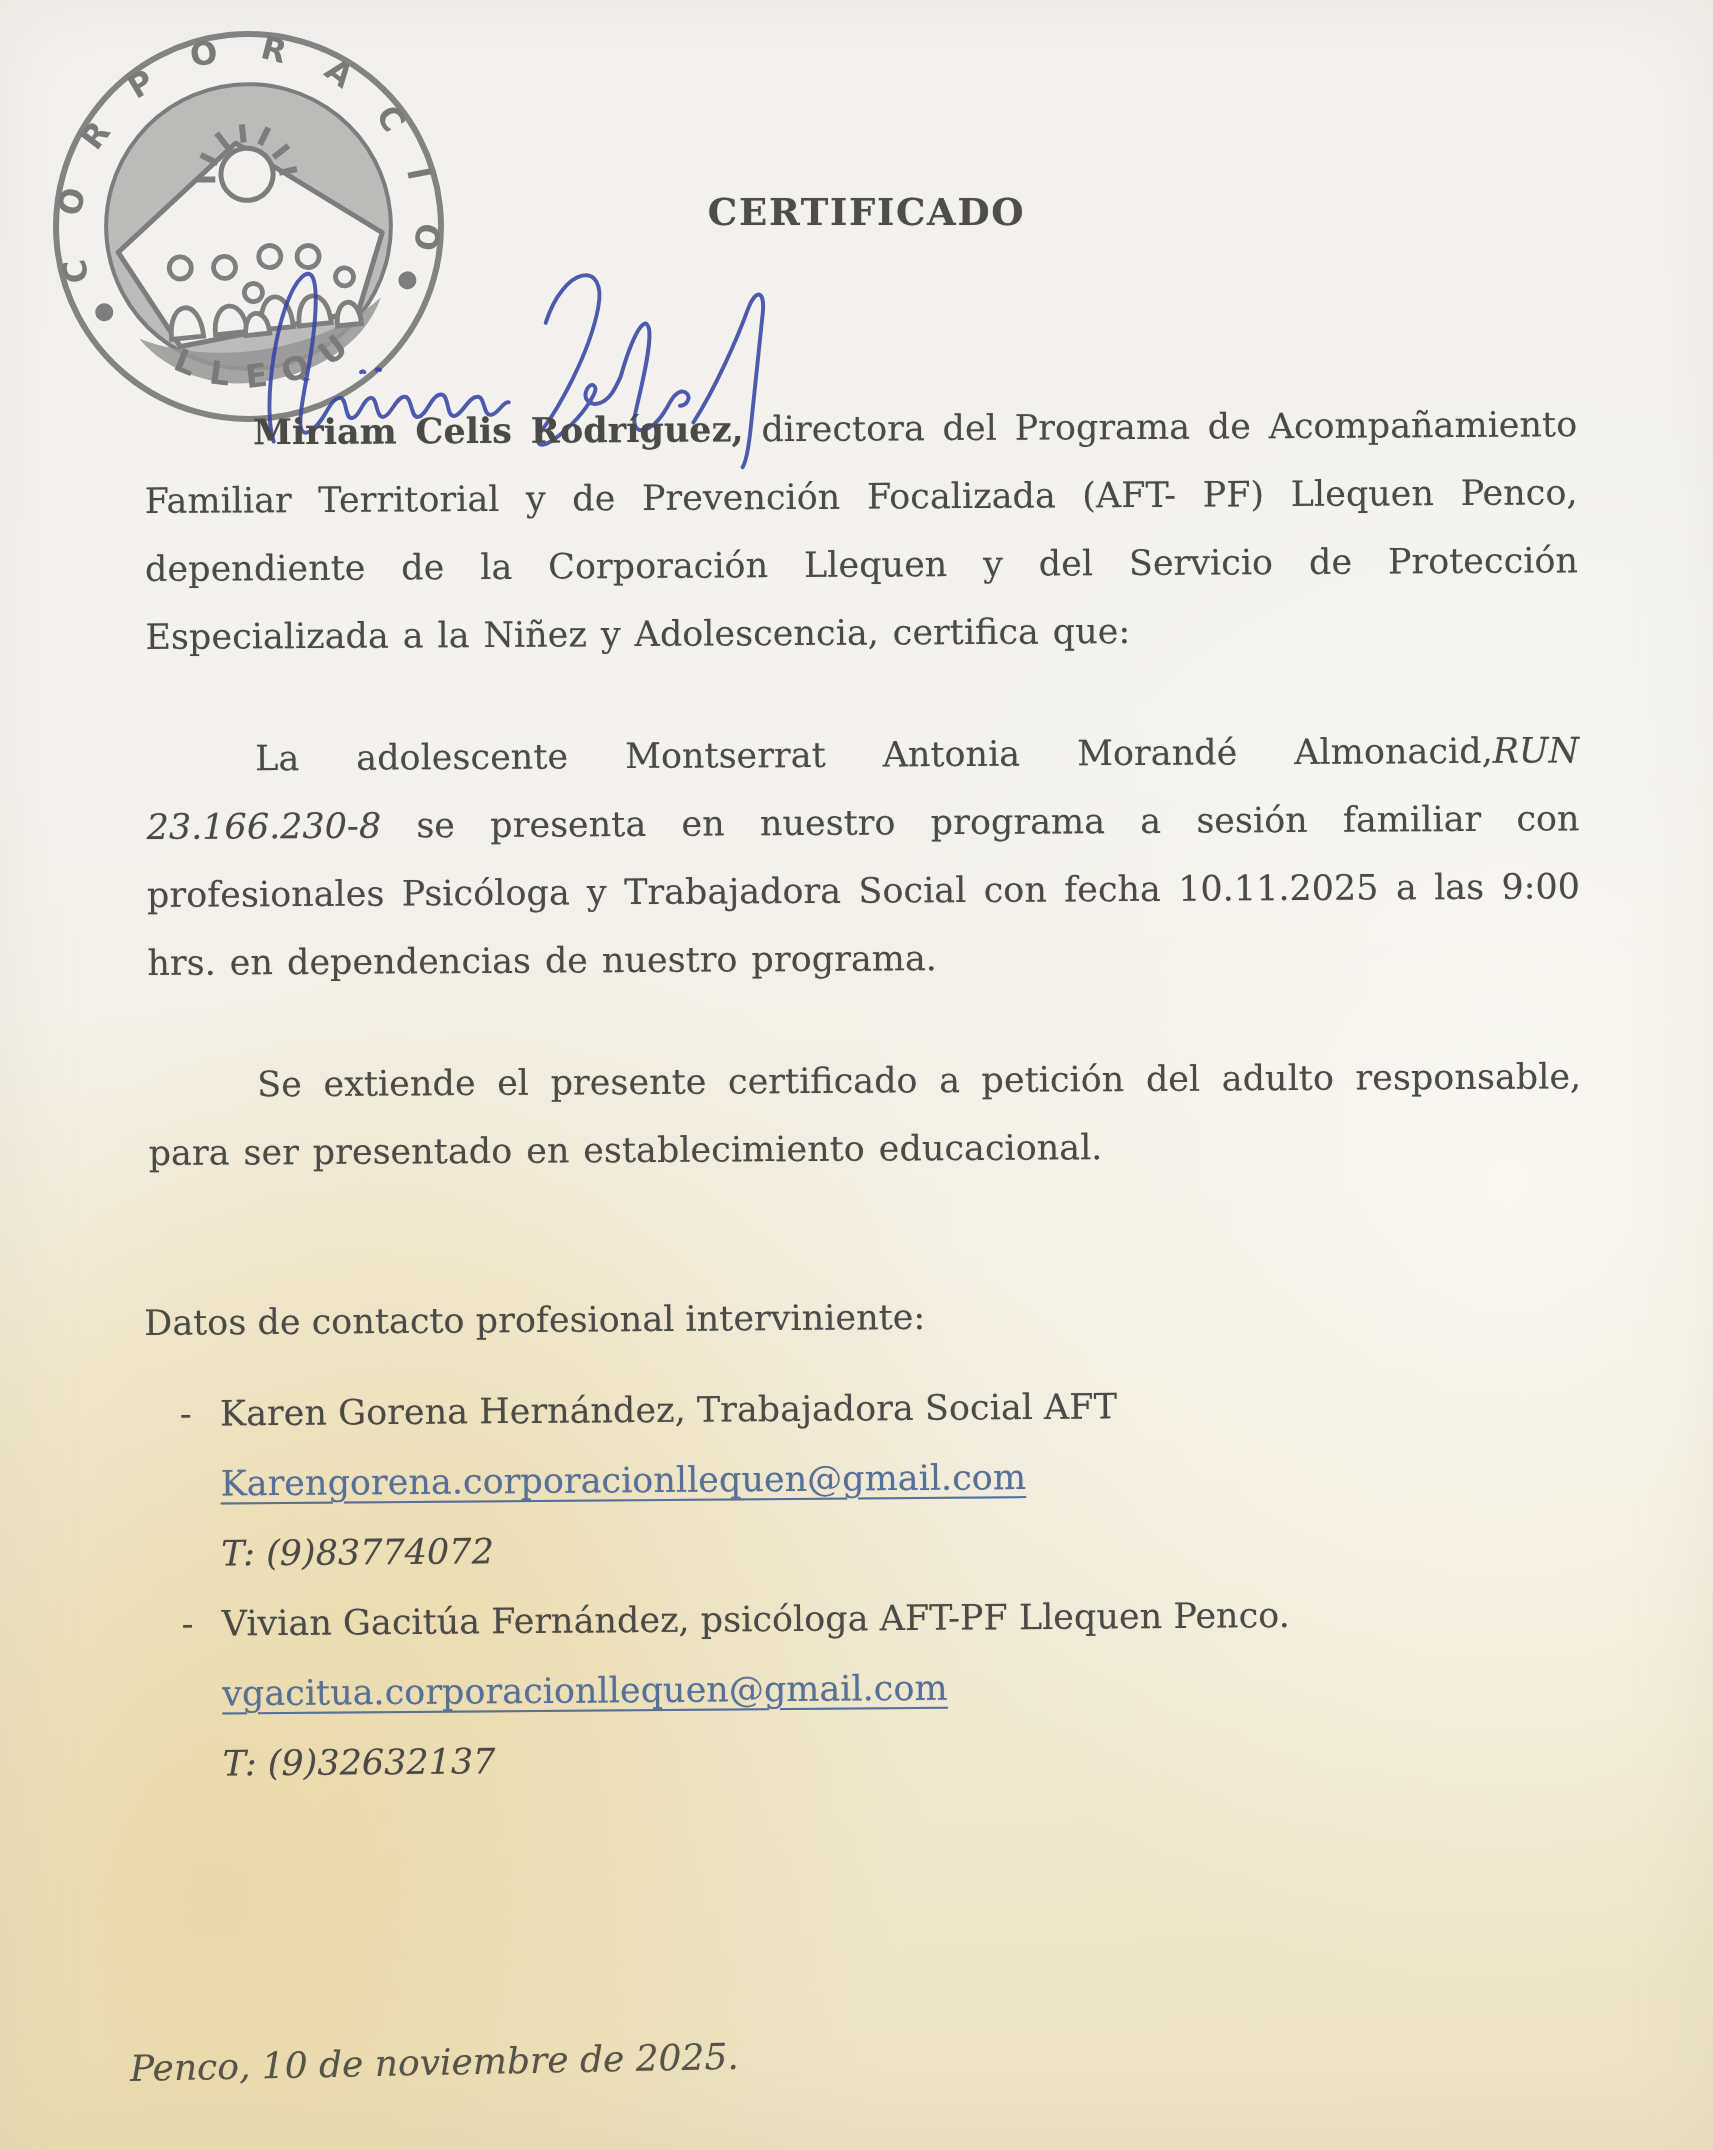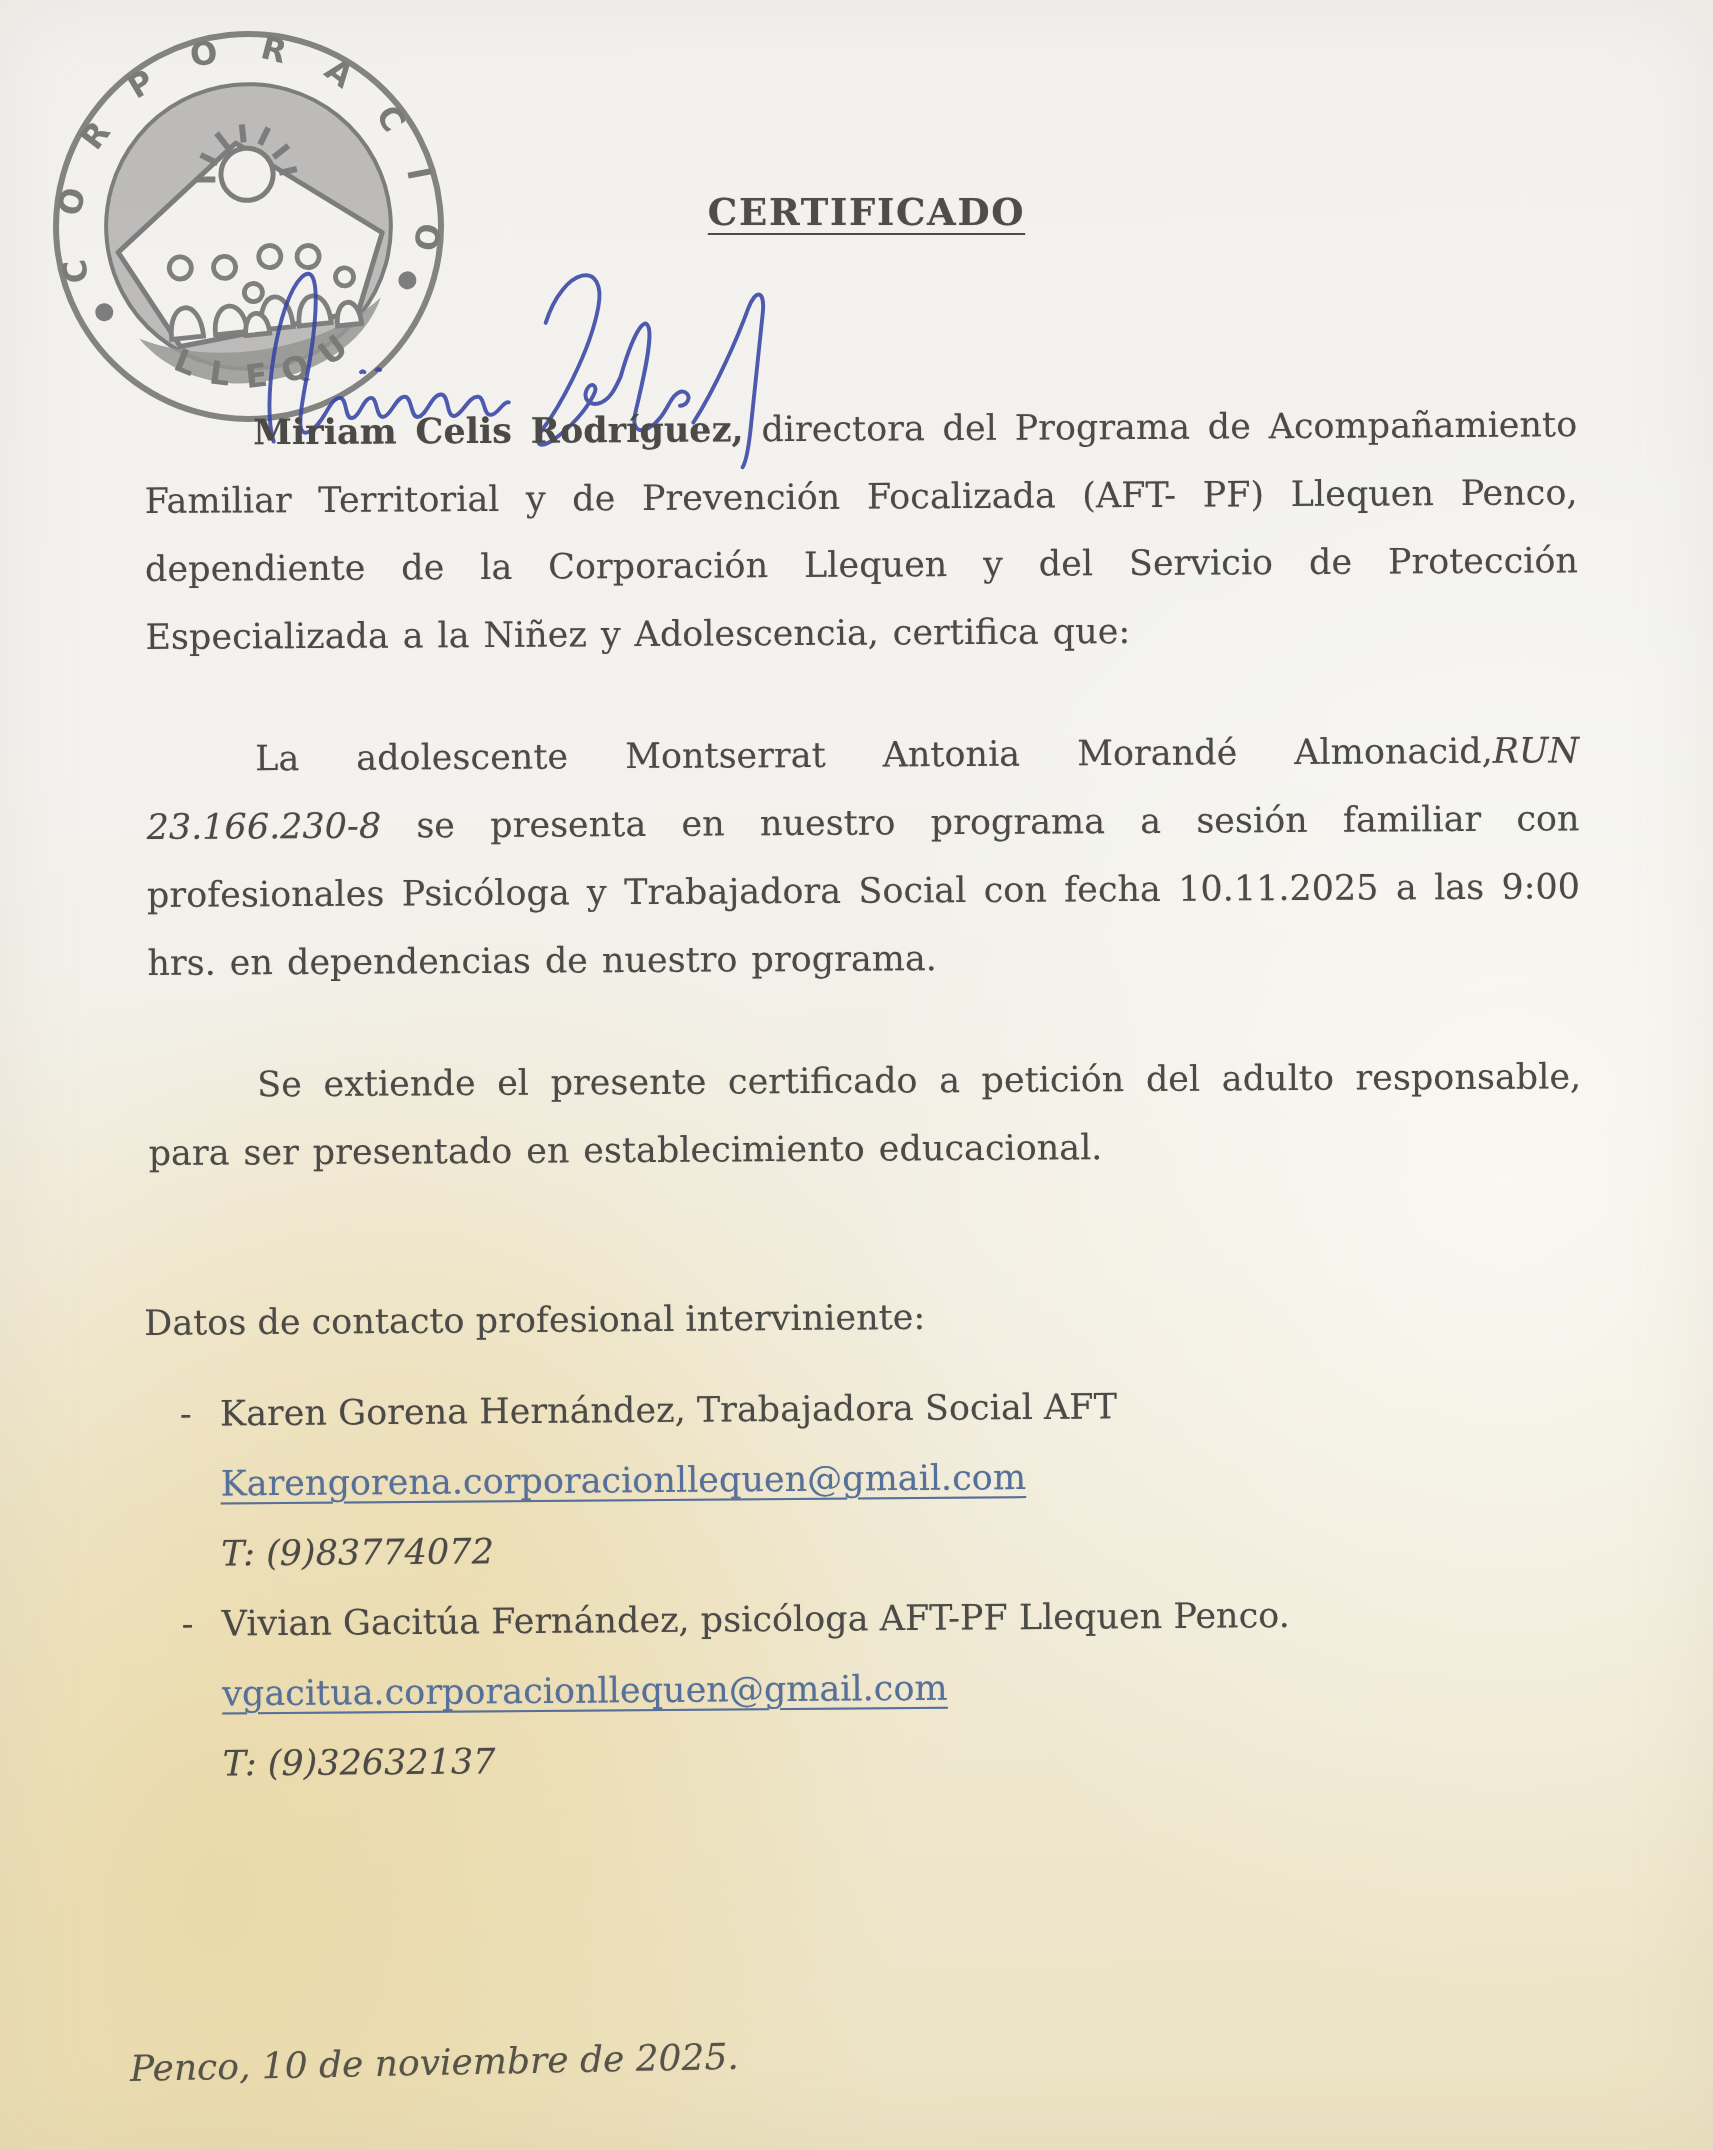--- a/index.html
+++ b/index.html
@@ -41,21 +41,20 @@
     stroke-linecap:round; stroke-linejoin:round; opacity:.88;
   }
   
   .title{
     position:absolute; top:190px; left:0; width:100%;
     text-align:center; transform:translateX(10px);
     font-size:37px; font-weight:bold; letter-spacing:1.7px;
     color:#4e4d4a; text-shadow:0 0 1.1px rgba(78,77,74,.35);
   }
   .title span{
-    text-decoration:underline;
     text-decoration-thickness:2.2px;
     text-underline-offset:7.8px;
   }
   .doc-body{
     position:absolute; top:399px; left:144px; width:1433px;
     font-size:35px; line-height:68px;
     text-align:justify; word-spacing:2.8px;
     transform:rotate(-0.35deg); transform-origin:left top;
     text-shadow:0 0 1.1px rgba(75,74,71,.30);
   }

